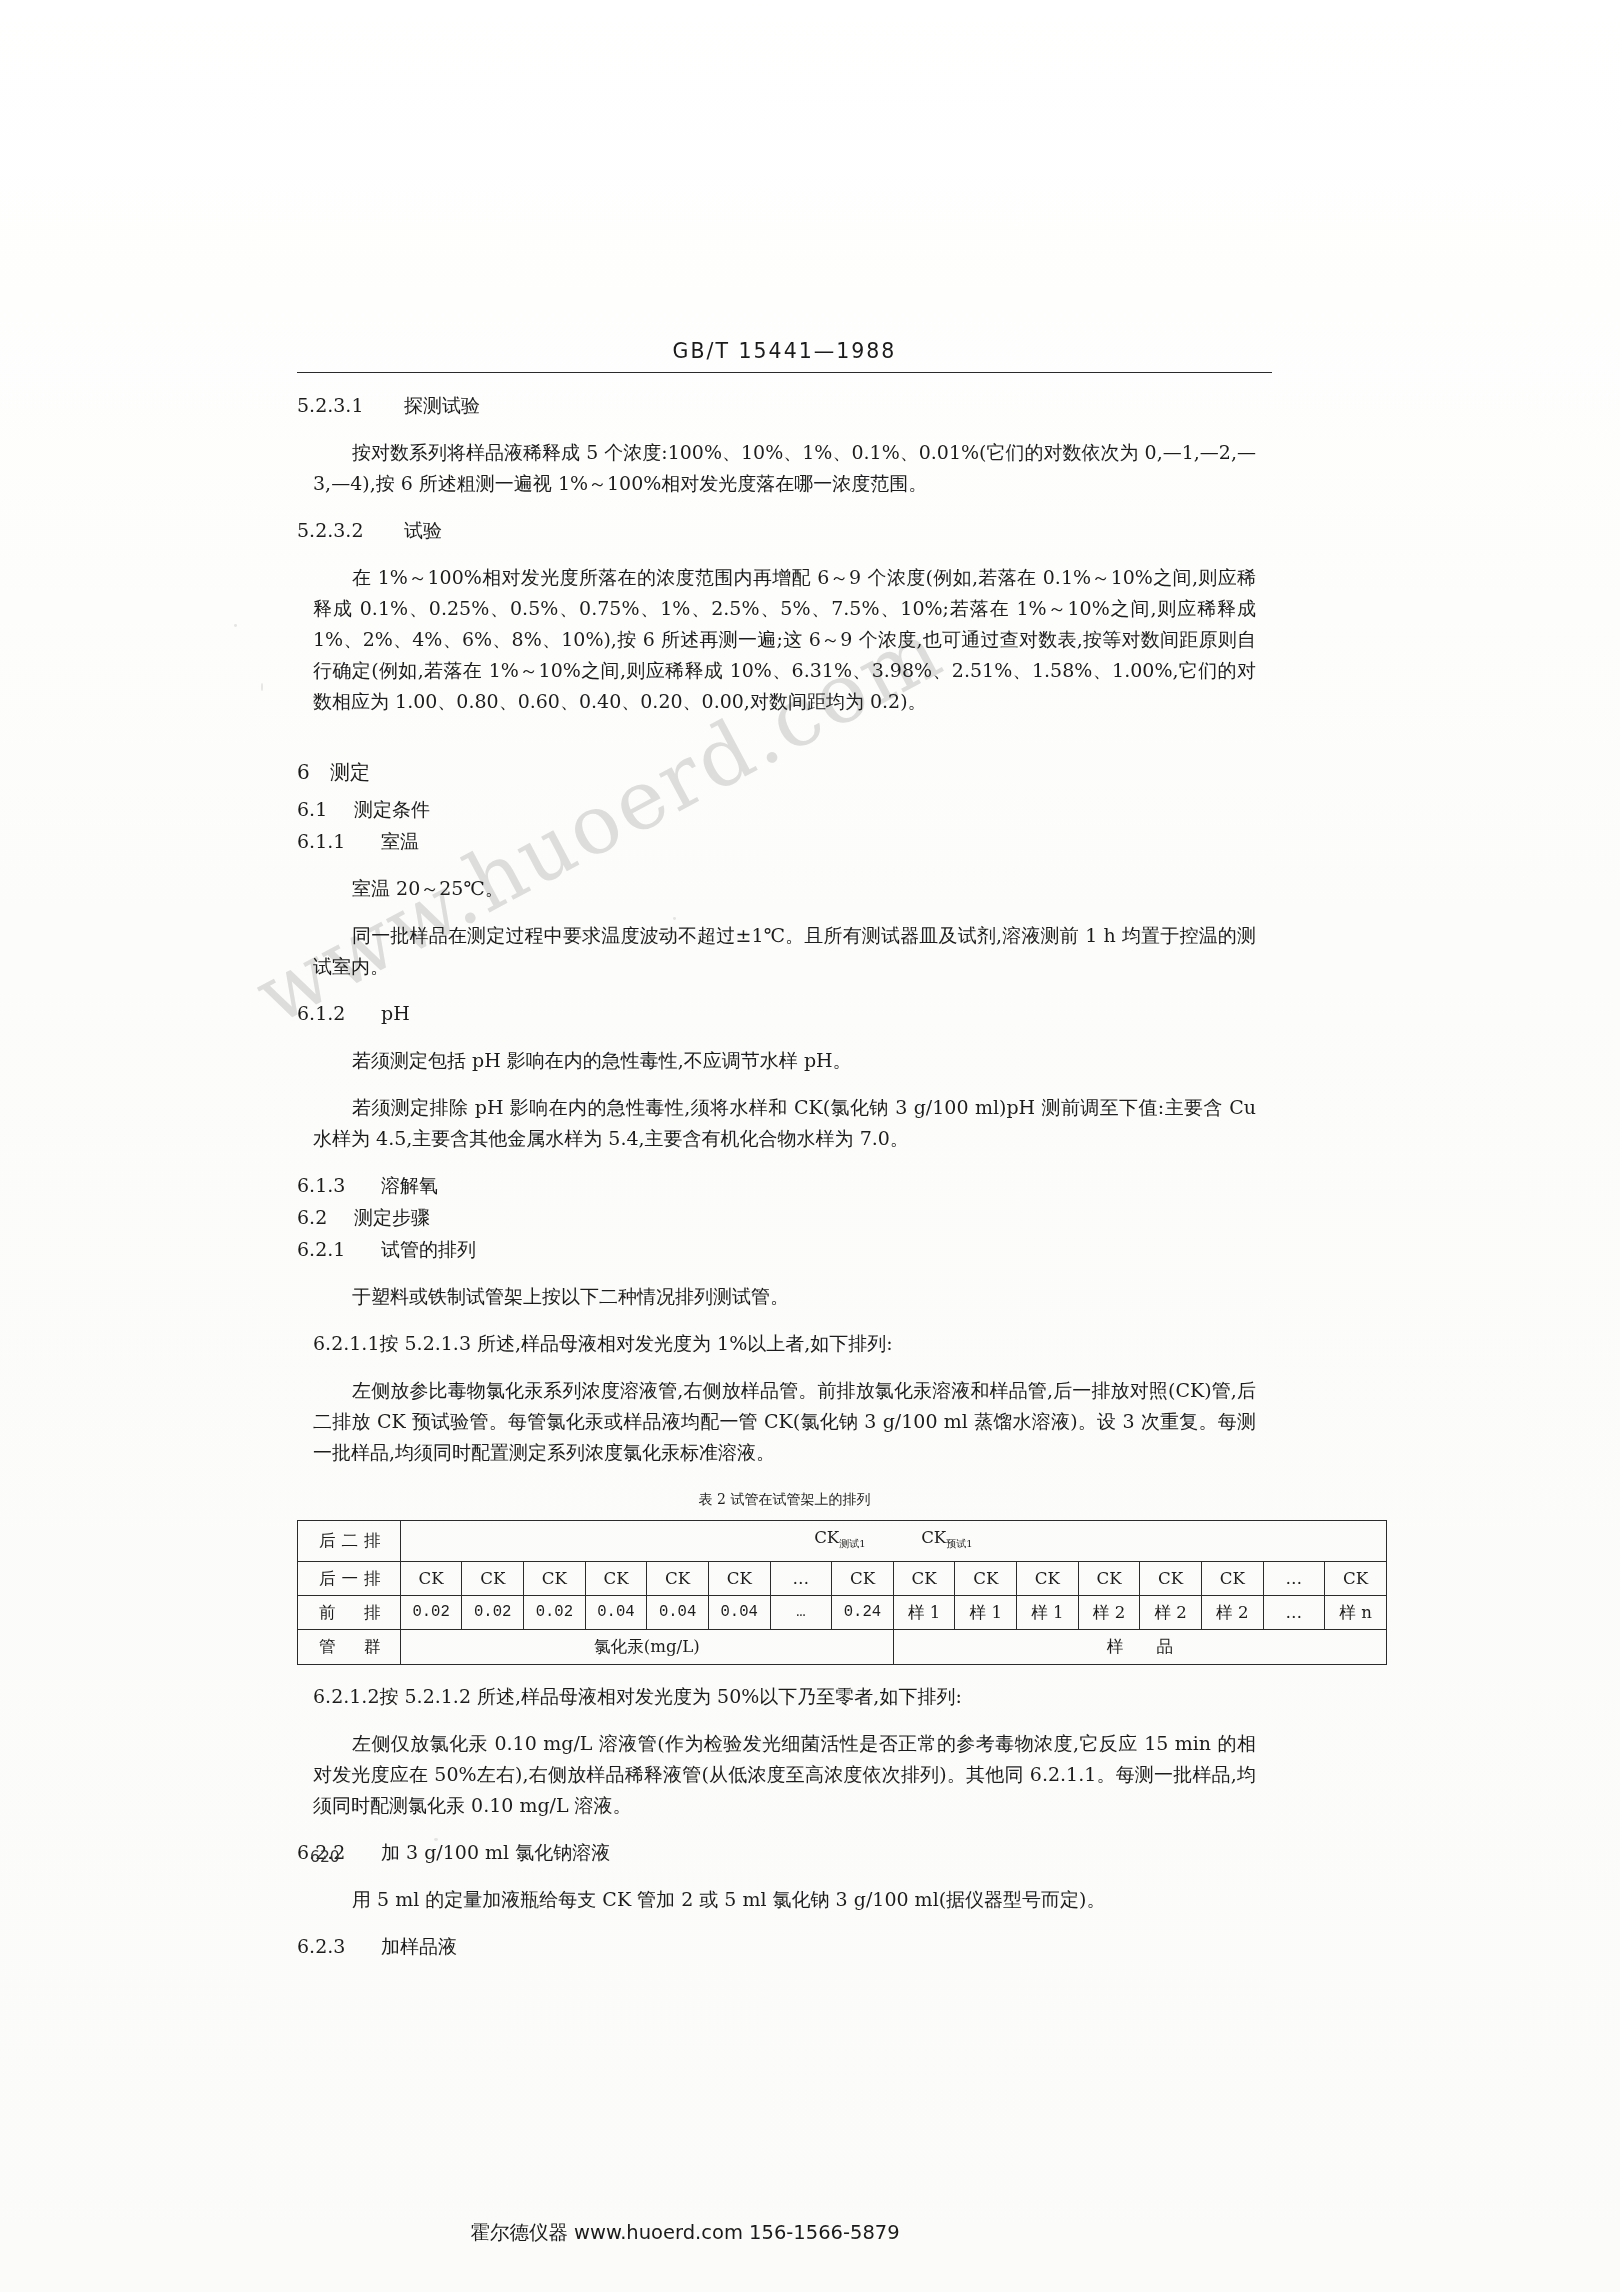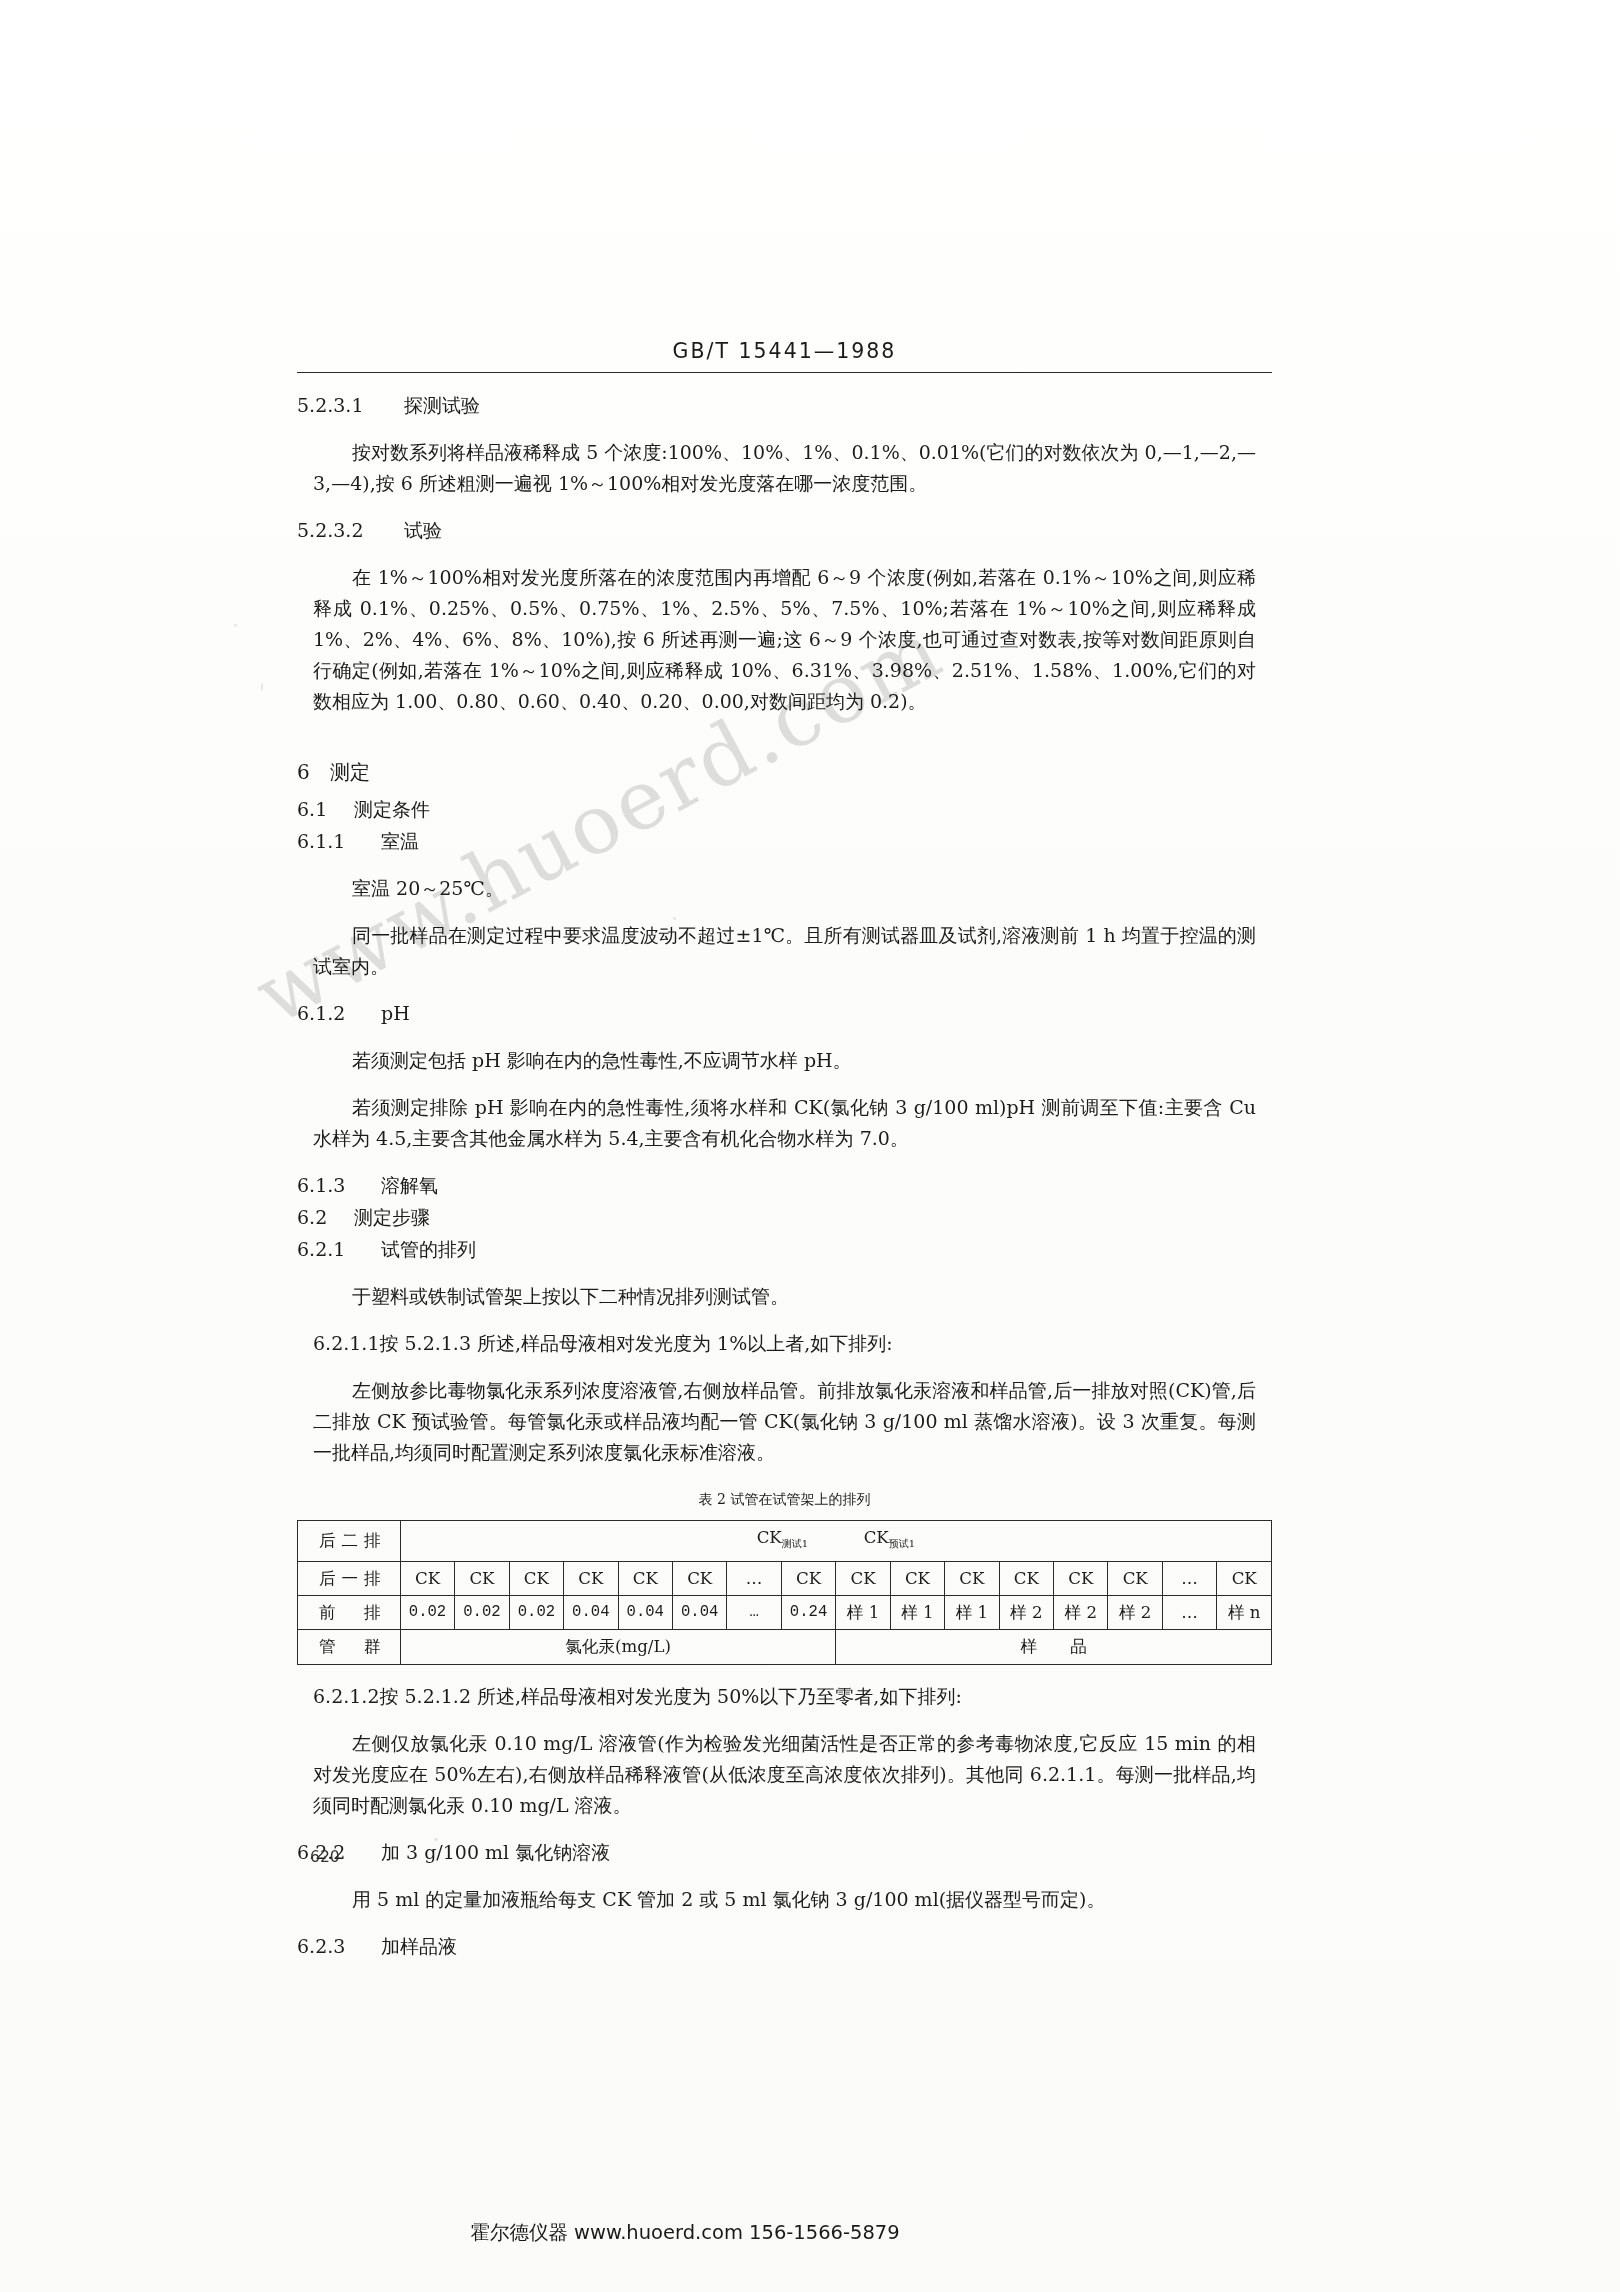--- a/index.html
+++ b/index.html
@@ -92,21 +92,21 @@
   .gap-md { height: 10.7px; }
 
   
   .table-caption {
     text-align: center;
     font-size: 14px;
     margin: 11.7px 0 4.9px 0;
   }
   table.arr {
     border-collapse: collapse;
-    width: 975px;
+    width: 1090px;
     font-size: 16.6px;
     table-layout: fixed;
     border-radius: 17px;
   }
   table.arr td {
     border: 1.2px solid #2b2b2b;
     padding: 5.9px 2px;
     text-align: center;
     vertical-align: middle;
     line-height: 21.5px;

